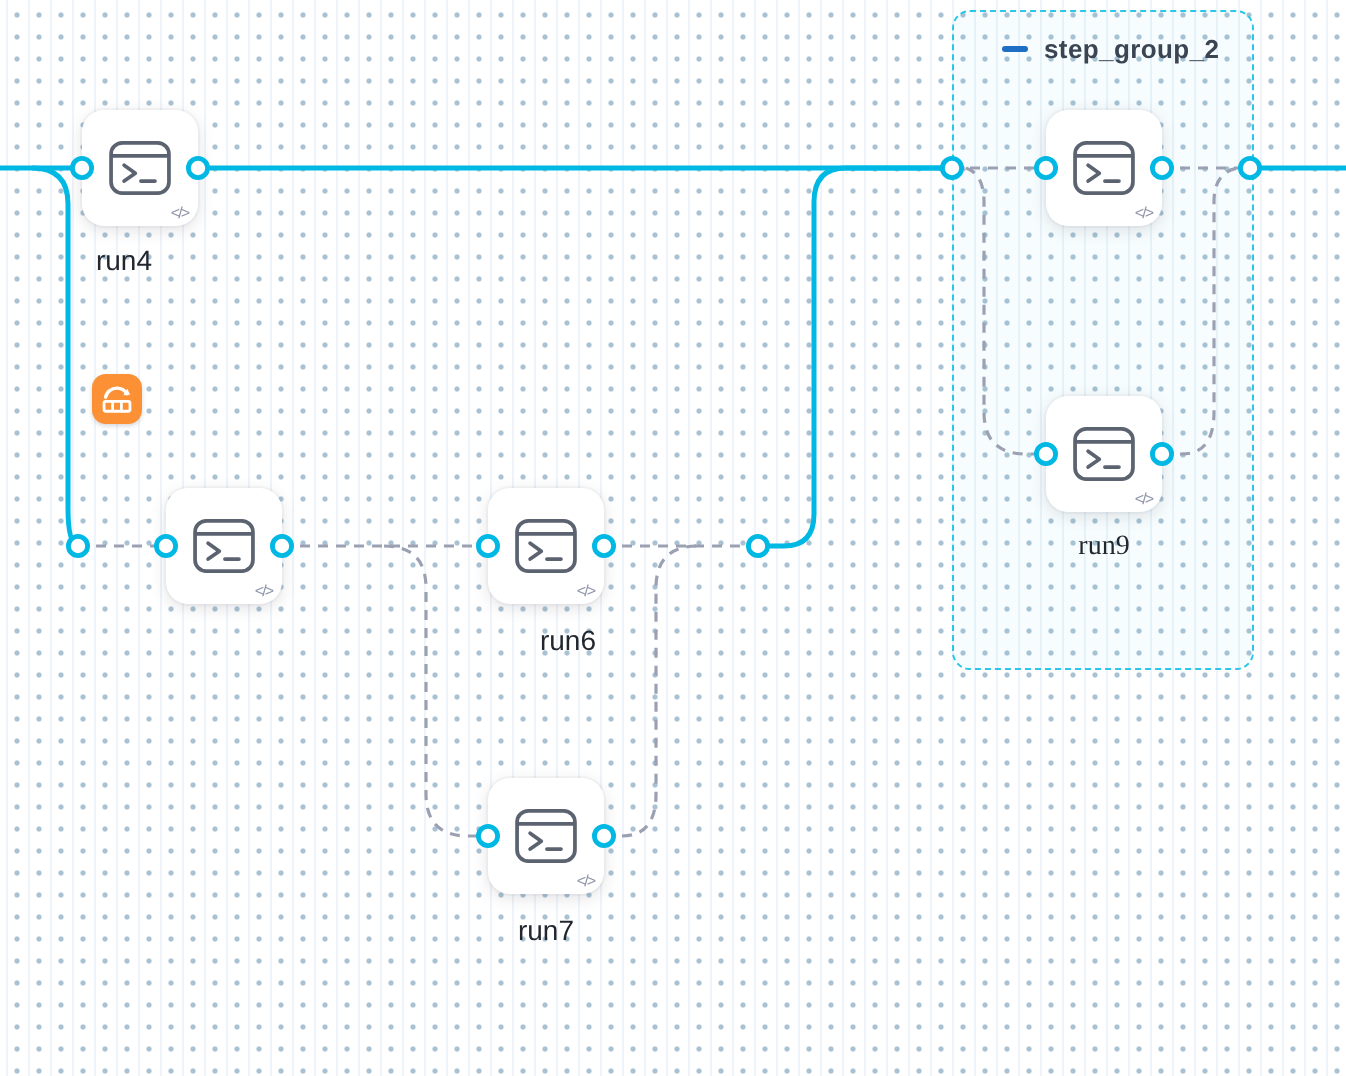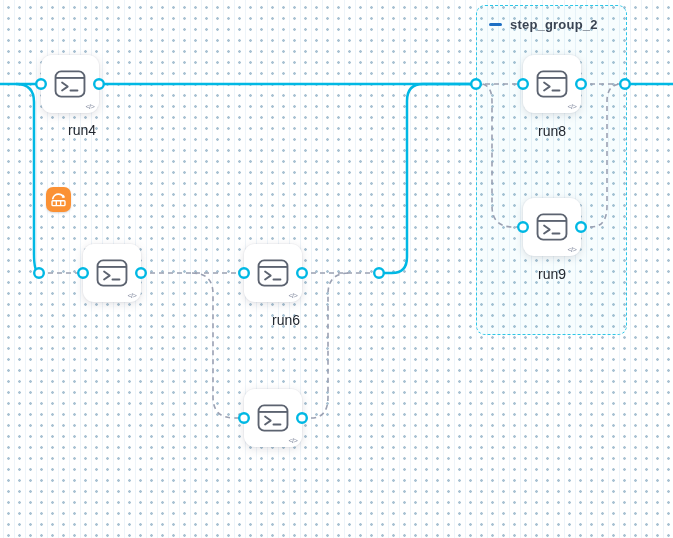--- a/index.html
+++ b/index.html
@@ -42,21 +42,21 @@
   .edge-dashed{fill:none;stroke:#9ba1b3;stroke-width:1.6;stroke-dasharray:5 4;}
   .port{fill:#ffffff;stroke:#00b8e4;stroke-width:2.4;cursor:pointer;}
 </style>
 </head>
 <body>
 
 <div class="canvas">
 
 
   <div class="group" style="left:476px;top:5px;width:149px;height:328px;">
-    <div class="group-header" style="left:12px;top:11px;">
+    <div class="group-header" style="left:24px;top:11px;">
       <span class="minus-icon"></span>
       <span class="group-label">step_group_2</span>
     </div>
   </div>
 
   <div class="badge" style="left:46px;top:187px;">
     <svg width="21" height="21" viewBox="0 0 24 24">
       <path d="M5.5,11 C6,7.8 9,5.8 12,5.8 C14.4,5.8 16.4,7 17.6,9" stroke="#ffffff" stroke-width="1.9" fill="none" stroke-linecap="round"></path>
       <polygon points="15.6,9.9 19.5,9.6 17.9,6.2" fill="#ffffff"></polygon>
       <rect x="4.6" y="13.4" width="14.8" height="5.6" rx="1" stroke="#ffffff" stroke-width="1.6" fill="none"></rect>
@@ -67,74 +67,74 @@
 
   <div class="node" style="left:41px;top:55px;">
     <svg width="32" height="28" viewBox="0 0 34 30">
       <rect x="1.5" y="1.5" width="31" height="27" rx="6" fill="none" stroke="#5c6370" stroke-width="2"></rect>
       <line x1="1.5" y1="8.5" x2="32.5" y2="8.5" stroke="#5c6370" stroke-width="2"></line>
       <path d="M8.5,13.5 L14.5,17.8 L8.5,22" fill="none" stroke="#5c6370" stroke-width="2" stroke-linecap="round" stroke-linejoin="round"></path>
       <line x1="17.5" y1="22" x2="25" y2="22" stroke="#5c6370" stroke-width="2" stroke-linecap="round"></line>
     </svg>
     <span class="code-icon">&lt;/&gt;</span>
   </div>
-  <div class="node-label" style="left:32px;top:122px;">run4</div>
+  <div class="node-label" style="left:12px;top:122px;">run4</div>
 
   <div class="node" style="left:83px;top:244px;">
     <svg width="32" height="28" viewBox="0 0 34 30">
       <rect x="1.5" y="1.5" width="31" height="27" rx="6" fill="none" stroke="#5c6370" stroke-width="2"></rect>
       <line x1="1.5" y1="8.5" x2="32.5" y2="8.5" stroke="#5c6370" stroke-width="2"></line>
       <path d="M8.5,13.5 L14.5,17.8 L8.5,22" fill="none" stroke="#5c6370" stroke-width="2" stroke-linecap="round" stroke-linejoin="round"></path>
       <line x1="17.5" y1="22" x2="25" y2="22" stroke="#5c6370" stroke-width="2" stroke-linecap="round"></line>
     </svg>
     <span class="code-icon">&lt;/&gt;</span>
   </div>
 
   <div class="node" style="left:244px;top:244px;">
     <svg width="32" height="28" viewBox="0 0 34 30">
       <rect x="1.5" y="1.5" width="31" height="27" rx="6" fill="none" stroke="#5c6370" stroke-width="2"></rect>
       <line x1="1.5" y1="8.5" x2="32.5" y2="8.5" stroke="#5c6370" stroke-width="2"></line>
       <path d="M8.5,13.5 L14.5,17.8 L8.5,22" fill="none" stroke="#5c6370" stroke-width="2" stroke-linecap="round" stroke-linejoin="round"></path>
       <line x1="17.5" y1="22" x2="25" y2="22" stroke="#5c6370" stroke-width="2" stroke-linecap="round"></line>
     </svg>
     <span class="code-icon">&lt;/&gt;</span>
   </div>
-  <div class="node-label" style="left:223px;top:312px;padding-left:13px;">run6</div>
+  <div class="node-label" style="left:234px;top:312px;">run6</div>
 
   <div class="node" style="left:244px;top:389px;">
     <svg width="32" height="28" viewBox="0 0 34 30">
       <rect x="1.5" y="1.5" width="31" height="27" rx="6" fill="none" stroke="#5c6370" stroke-width="2"></rect>
       <line x1="1.5" y1="8.5" x2="32.5" y2="8.5" stroke="#5c6370" stroke-width="2"></line>
       <path d="M8.5,13.5 L14.5,17.8 L8.5,22" fill="none" stroke="#5c6370" stroke-width="2" stroke-linecap="round" stroke-linejoin="round"></path>
       <line x1="17.5" y1="22" x2="25" y2="22" stroke="#5c6370" stroke-width="2" stroke-linecap="round"></line>
     </svg>
     <span class="code-icon">&lt;/&gt;</span>
   </div>
+  <div class="node-label" style="left:223px;top:457px;">run7</div>
 
   <div class="node" style="left:523px;top:55px;">
     <svg width="32" height="28" viewBox="0 0 34 30">
       <rect x="1.5" y="1.5" width="31" height="27" rx="6" fill="none" stroke="#5c6370" stroke-width="2"></rect>
       <line x1="1.5" y1="8.5" x2="32.5" y2="8.5" stroke="#5c6370" stroke-width="2"></line>
       <path d="M8.5,13.5 L14.5,17.8 L8.5,22" fill="none" stroke="#5c6370" stroke-width="2" stroke-linecap="round" stroke-linejoin="round"></path>
       <line x1="17.5" y1="22" x2="25" y2="22" stroke="#5c6370" stroke-width="2" stroke-linecap="round"></line>
     </svg>
     <span class="code-icon">&lt;/&gt;</span>
   </div>
-  <div class="node-label" style="left:502px;top:123px;">run8</div>
 
   <div class="node" style="left:523px;top:198px;">
     <svg width="32" height="28" viewBox="0 0 34 30">
       <rect x="1.5" y="1.5" width="31" height="27" rx="6" fill="none" stroke="#5c6370" stroke-width="2"></rect>
       <line x1="1.5" y1="8.5" x2="32.5" y2="8.5" stroke="#5c6370" stroke-width="2"></line>
       <path d="M8.5,13.5 L14.5,17.8 L8.5,22" fill="none" stroke="#5c6370" stroke-width="2" stroke-linecap="round" stroke-linejoin="round"></path>
       <line x1="17.5" y1="22" x2="25" y2="22" stroke="#5c6370" stroke-width="2" stroke-linecap="round"></line>
     </svg>
     <span class="code-icon">&lt;/&gt;</span>
   </div>
-  <div class="node-label" style="left:502px;top:266px;">run9</div>
+  <div class="node-label" style="left:502px;top:266px;font-family:Liberation Serif, serif;">run9</div>
 
   <svg class="wires" width="673" height="538" viewBox="0 0 673 538">
 
     <path class="edge-dashed" d="M39 273 H83"></path>
     <path class="edge-dashed" d="M141 273 H244"></path>
     <path class="edge-dashed" d="M192 273 Q213 273 213 294 L213 397 Q213 418 234 418 L244 418"></path>
     <path class="edge-dashed" d="M302 273 H379"></path>
     <path class="edge-dashed" d="M302 418 L311 418 Q328 418 328 397 L328 294 Q328 273 349 273"></path>
     <path class="edge-dashed" d="M476 84 H523"></path>
     <path class="edge-dashed" d="M483 84 Q492 87 492 101 L492 206 Q492 227 513 227 L523 227"></path>

